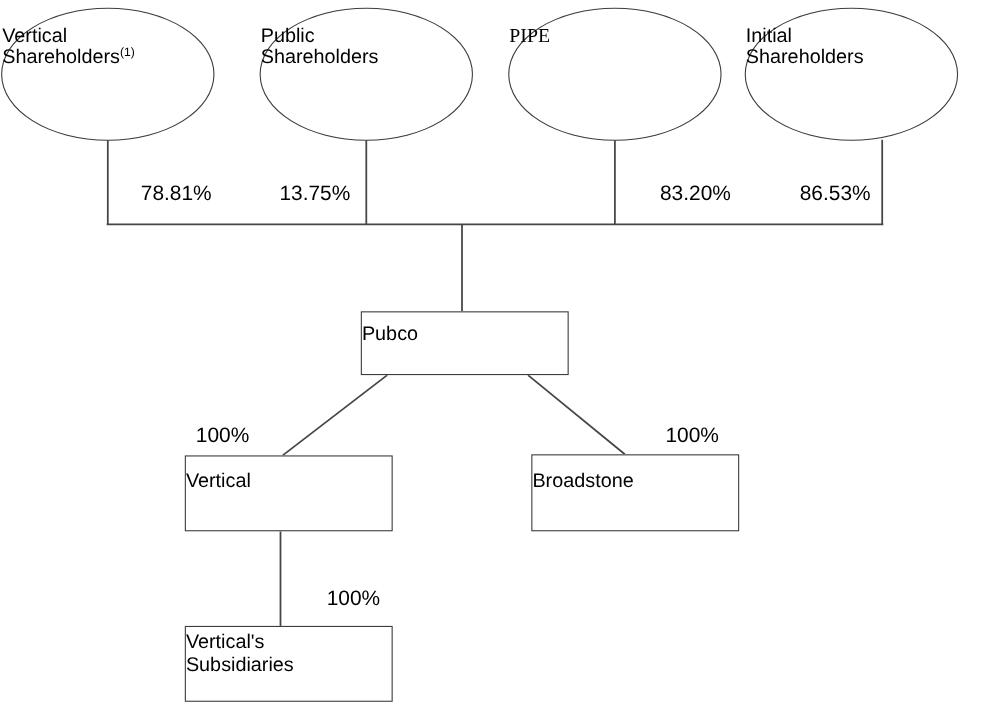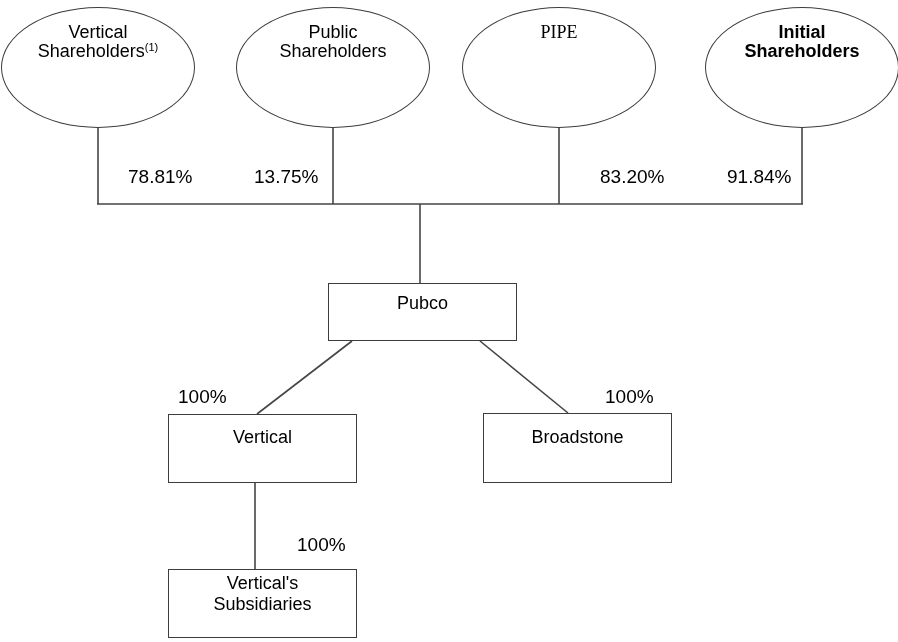--- a/index.html
+++ b/index.html
@@ -29,21 +29,20 @@
   }
   .lines line {
     stroke: var(--line);
     stroke-width: 1.6;
   }
   .node {
     position: absolute;
     box-sizing: border-box;
     background: var(--background);
     border: 1.5px solid var(--border);
-    text-align: center;
     font-size: 18px;
     line-height: 19px;
     color: var(--text);
   }
   .ellipse {
     border-radius: 50%;
     border-width: 1.3px;
     padding-top: 15px;
   }
   .rect {
@@ -58,21 +57,21 @@
   .pct {
     position: absolute;
     font-size: 19px;
     line-height: 15px;
     white-space: nowrap;
   }
   
   #ell-vertical-shareholders { left: 1px;   top: 7px; width: 194px; height: 121px; }
   #ell-public-shareholders   { left: 236px; top: 7px; width: 194px; height: 121px; }
   #ell-pipe                  { left: 462px; top: 7px; width: 194px; height: 121px; font-family: Liberation Serif, serif; }
-  #ell-initial-shareholders  { left: 705px; top: 7px; width: 194px; height: 121px; font-weight: bold; }
+  #ell-initial-shareholders  { left: 677px; top: 7px; width: 194px; height: 121px; }
   #box-pubco                 { left: 328px; top: 283px; width: 189px; height: 58px; padding-top: 9px;  }
   #box-vertical              { left: 168px; top: 414px; width: 189px; height: 69px; padding-top: 12px; }
   #box-broadstone            { left: 483px; top: 413px; width: 189px; height: 70px; padding-top: 13px; }
   #box-vertical-subsidiaries { left: 168px; top: 569px; width: 189px; height: 69px; padding-top: 3px;  }
   
   #pct-vertical-shareholders { left: 128px; top: 169px; }
   #pct-public-shareholders   { left: 254px; top: 169px; }
   #pct-pipe                  { left: 600px; top: 169px; }
   #pct-initial-shareholders  { left: 727px; top: 169px; }
   #pct-vertical              { left: 178px; top: 389px; }
@@ -111,21 +110,21 @@
   </div>
 
   <div class="node ellipse" id="ell-initial-shareholders">
     <span class="lbl">Initial</span>
     <span class="lbl">Shareholders</span>
   </div>
 
   <span class="pct" id="pct-vertical-shareholders">78.81%</span>
   <span class="pct" id="pct-public-shareholders">13.75%</span>
   <span class="pct" id="pct-pipe">83.20%</span>
-  <span class="pct" id="pct-initial-shareholders">91.84%</span>
+  <span class="pct" id="pct-initial-shareholders">86.53%</span>
 
   <div class="node rect" id="box-pubco">
     <span class="lbl">Pubco</span>
   </div>
 
   <span class="pct" id="pct-vertical">100%</span>
   <span class="pct" id="pct-broadstone">100%</span>
 
   <div class="node rect" id="box-vertical">
     <span class="lbl">Vertical</span>

